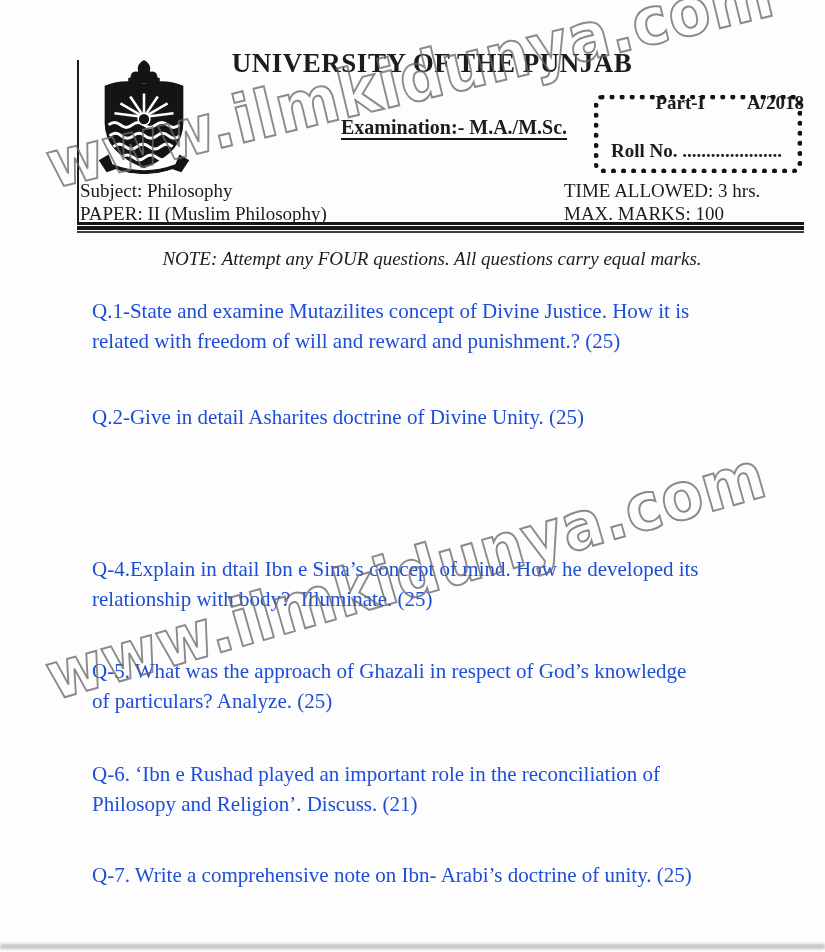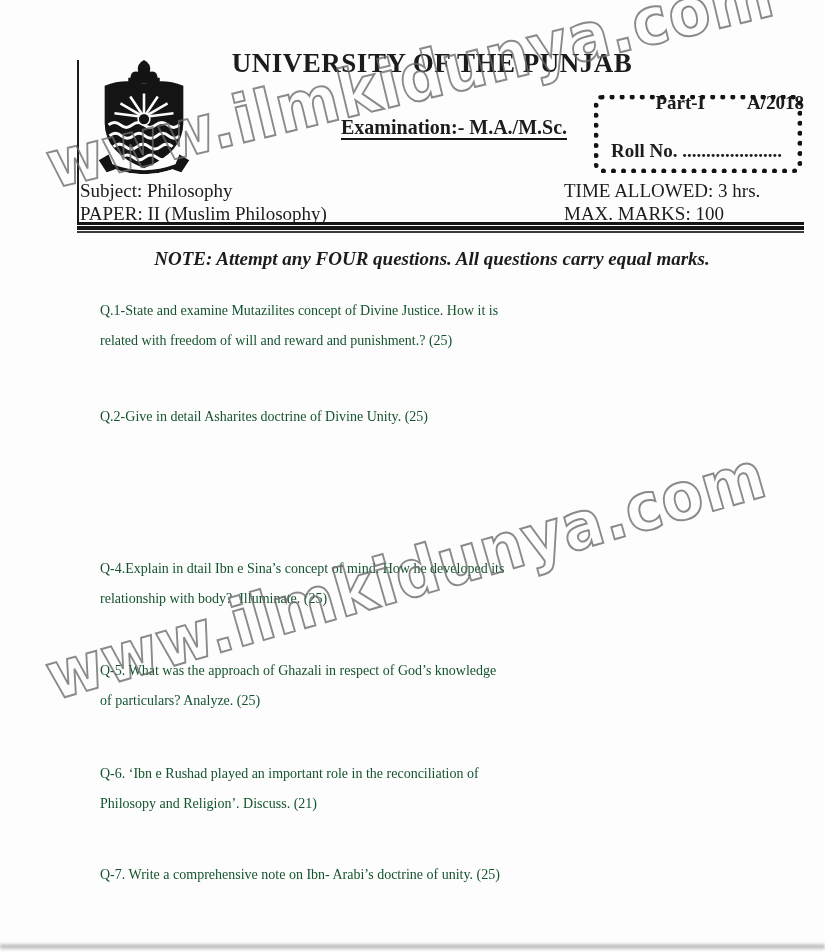--- a/index.html
+++ b/index.html
@@ -57,26 +57,26 @@
   #hrule{
     position:absolute;left:77px;top:222px;width:727px;height:11px;z-index:2;
     background:linear-gradient(
       #161616 0 3px,
       #fdfdfd 3px 4.5px,
       #161616 4.5px 8.5px,
       #fdfdfd 8.5px 9.5px,
       #3a3a3a 9.5px 11px);
   }
 
-  #note{top:248px;font-size:19px;font-weight:700;font-style:italic;z-index:2;}
+  #note{top:248px;font-size:19px;font-weight:400;font-style:italic;z-index:2;}
 
   
   .q{position:absolute;left:92px;width:690px;z-index:2;}
   .qline{
-    font-size:14px;line-height:30px;color:#14532d;white-space:pre;margin-left:8px;
+    font-size:21px;line-height:30px;color:#1d4ed8;white-space:pre;
   }
   #q1{top:296px;} #q2{top:402px;} #q3{top:479px;}
   #q4{top:554px;} #q5{top:656px;} #q6{top:759px;} #q7{top:860px;}
 
   #bottom-smudge{
     position:absolute;left:0;top:944px;width:100%;height:5px;
     background:#c3c3c3;filter:blur(1.6px);z-index:3;
   }
 </style>
 </head>

